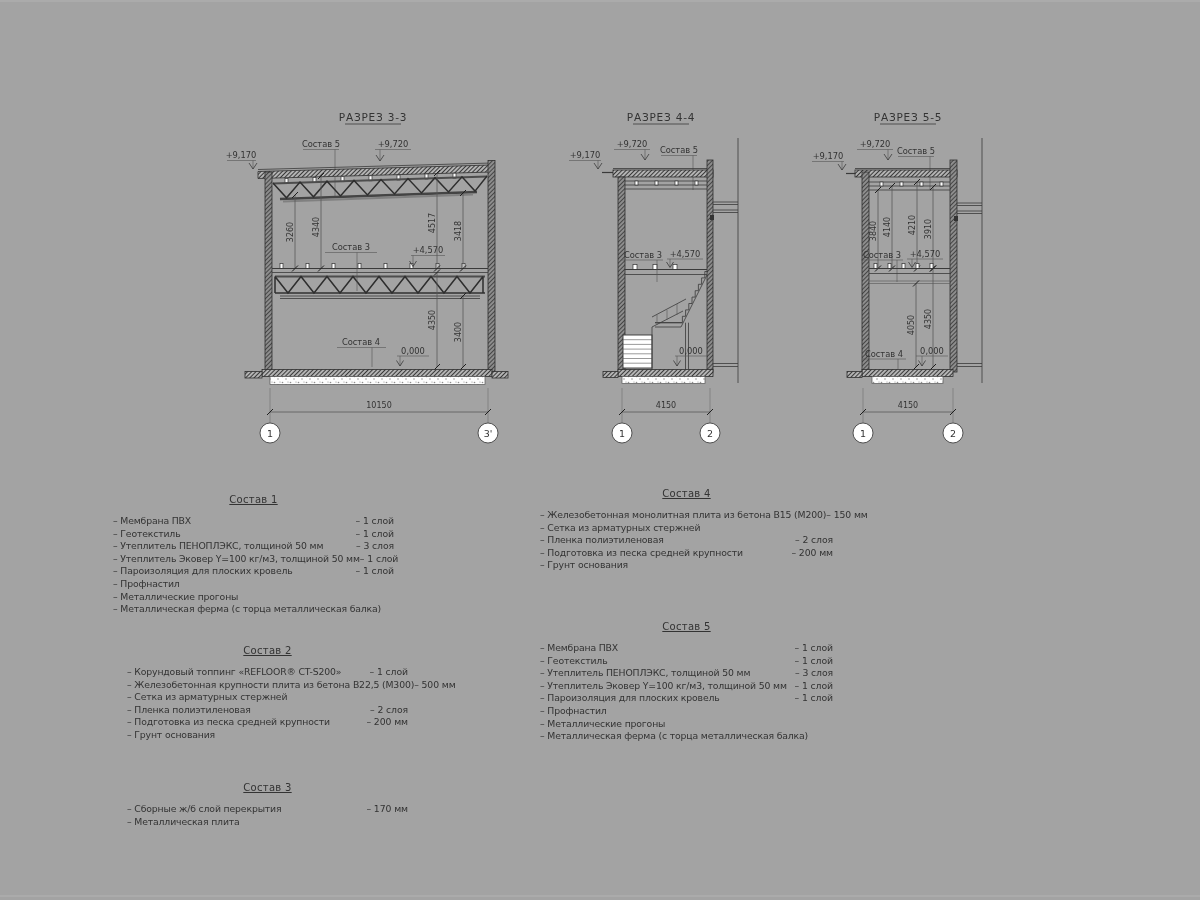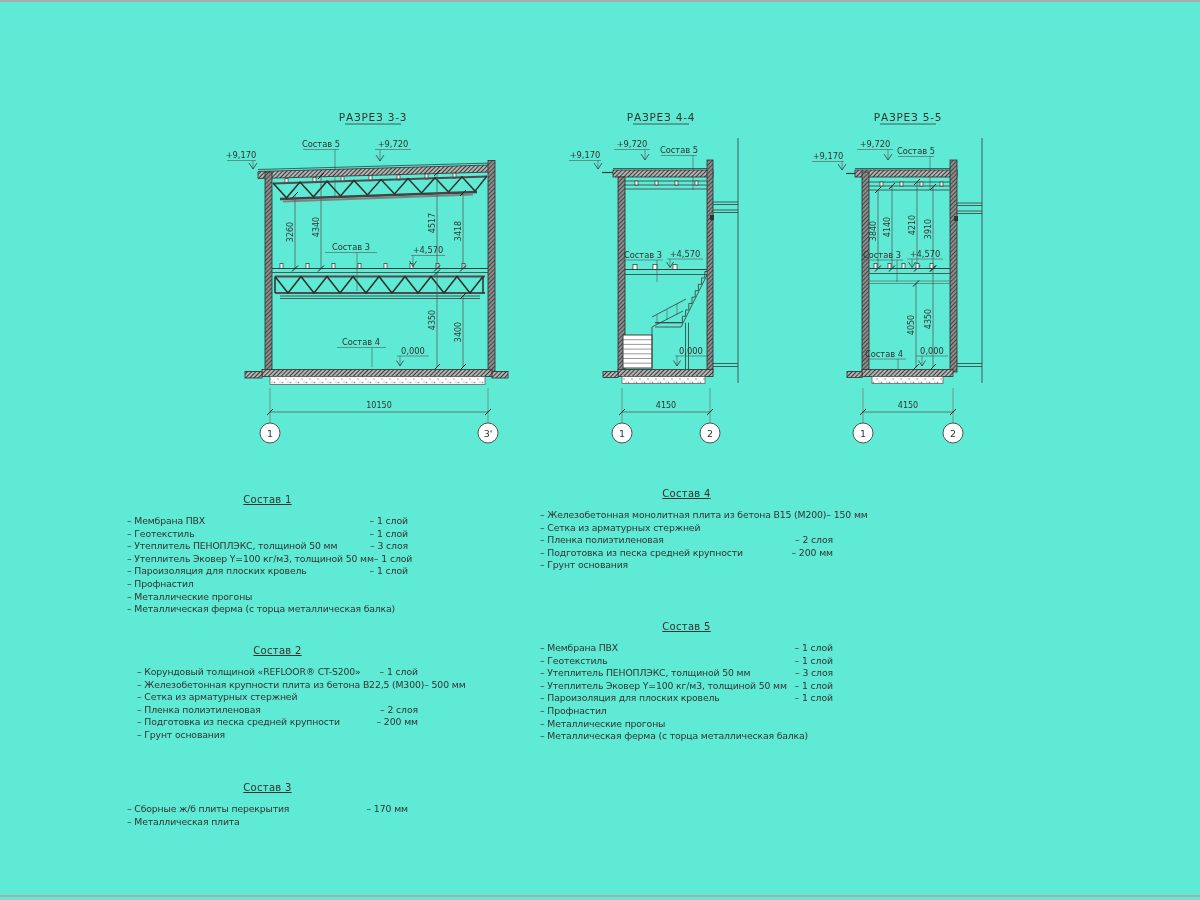--- a/index.html
+++ b/index.html
@@ -1,16 +1,16 @@
 <!DOCTYPE html>
 <html><head>
 <meta charset="utf-8">
 <style>
   html,body{margin:0;padding:0;background:#e9e9e9;}
-  .canvas{position:relative;width:1200px;height:900px;background:#5eead4;overflow:hidden;
+  .canvas{position:relative;width:1200px;height:900px;background:#a3a3a3;overflow:hidden;
           font-family:"DejaVu Sans",sans-serif;color:#333;}
   .edge{position:absolute;left:0;right:0;height:2px;background:#ababab;}
   .edge.top{top:0;}
   .edge.bottom{top:895px;}
   svg.sec{position:absolute;overflow:visible;}
   svg text{font-family:"DejaVu Sans",sans-serif;fill:#333;}
   .ttl{font-size:10.5px;letter-spacing:.8px;}
   .lbl{font-size:8.3px;}
   .dim{font-size:8px;}
   .ax{font-size:9.5px;}
@@ -429,21 +429,21 @@
       <text class="dim" x="108" y="303" text-anchor="middle">4150</text>
     </g>
     <g>
       <circle class="axc" cx="63" cy="328" r="10"></circle>
       <text class="ax" x="63" y="331.5" text-anchor="middle">1</text>
       <circle class="axc" cx="153" cy="328" r="10"></circle>
       <text class="ax" x="153" y="331.5" text-anchor="middle">2</text>
     </g>
   </svg>
 
-  <div class="comp" style="left:127px;top:494px;width:281px">
+  <div class="comp" style="left:113px;top:494px;width:281px">
     <div class="ct">Состав 1</div>
     <div class="row">
         <span class="nm">– Мембрана ПВХ</span>
         <span class="vl">– 1 слой</span>
       </div>
     <div class="row">
         <span class="nm">– Геотекстиль</span>
         <span class="vl">– 1 слой</span>
       </div>
     <div class="row">
@@ -465,24 +465,24 @@
     <div class="row">
         <span class="nm">– Металлические прогоны</span>
         <span class="vl"></span>
       </div>
     <div class="row">
         <span class="nm">– Металлическая ферма (с торца металлическая балка)</span>
         <span class="vl"></span>
       </div>
   </div>
 
-  <div class="comp" style="left:137px;top:645px;width:281px">
+  <div class="comp" style="left:127px;top:645px;width:281px">
     <div class="ct">Состав 2</div>
     <div class="row">
-        <span class="nm">– Корундовый толщиной «REFLOOR® CT-S200»</span>
+        <span class="nm">– Корундовый топпинг «REFLOOR® CT-S200»</span>
         <span class="vl">– 1 слой</span>
       </div>
     <div class="row">
         <span class="nm">– Железобетонная крупности плита из бетона В22,5 (М300)</span>
         <span class="vl">– 500 мм</span>
       </div>
     <div class="row">
         <span class="nm">– Сетка из арматурных стержней</span>
         <span class="vl"></span>
       </div>
@@ -496,21 +496,21 @@
       </div>
     <div class="row">
         <span class="nm">– Грунт основания</span>
         <span class="vl"></span>
       </div>
   </div>
 
   <div class="comp" style="left:127px;top:782px;width:281px">
     <div class="ct">Состав 3</div>
     <div class="row">
-        <span class="nm">– Сборные ж/б плиты перекрытия</span>
+        <span class="nm">– Сборные ж/б слой перекрытия</span>
         <span class="vl">– 170 мм</span>
       </div>
     <div class="row">
         <span class="nm">– Металлическая плита</span>
         <span class="vl"></span>
       </div>
   </div>
 
   <div class="comp" style="left:540px;top:488px;width:293px">
     <div class="ct">Состав 4</div>

